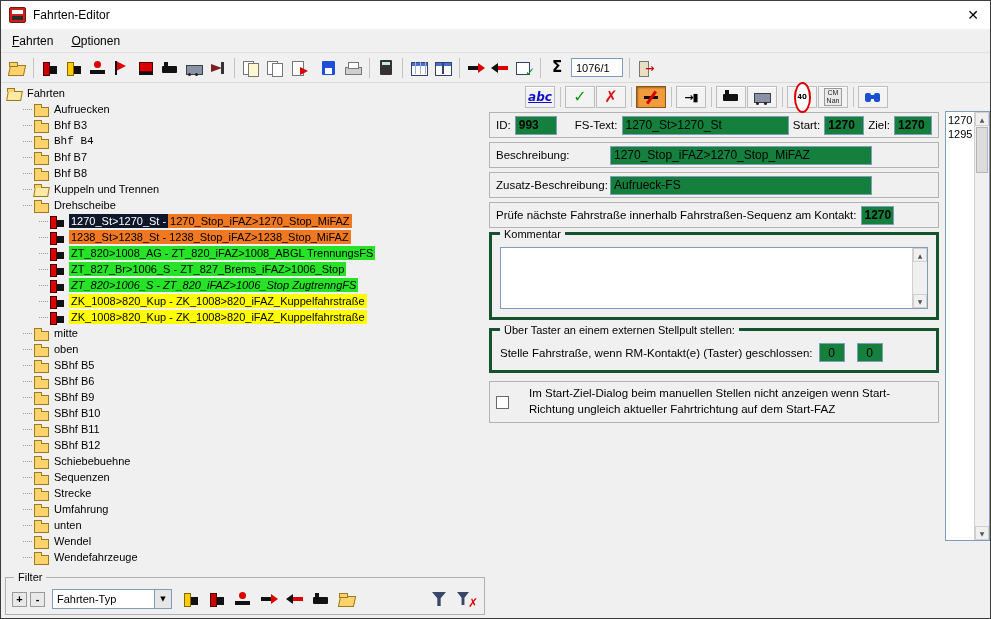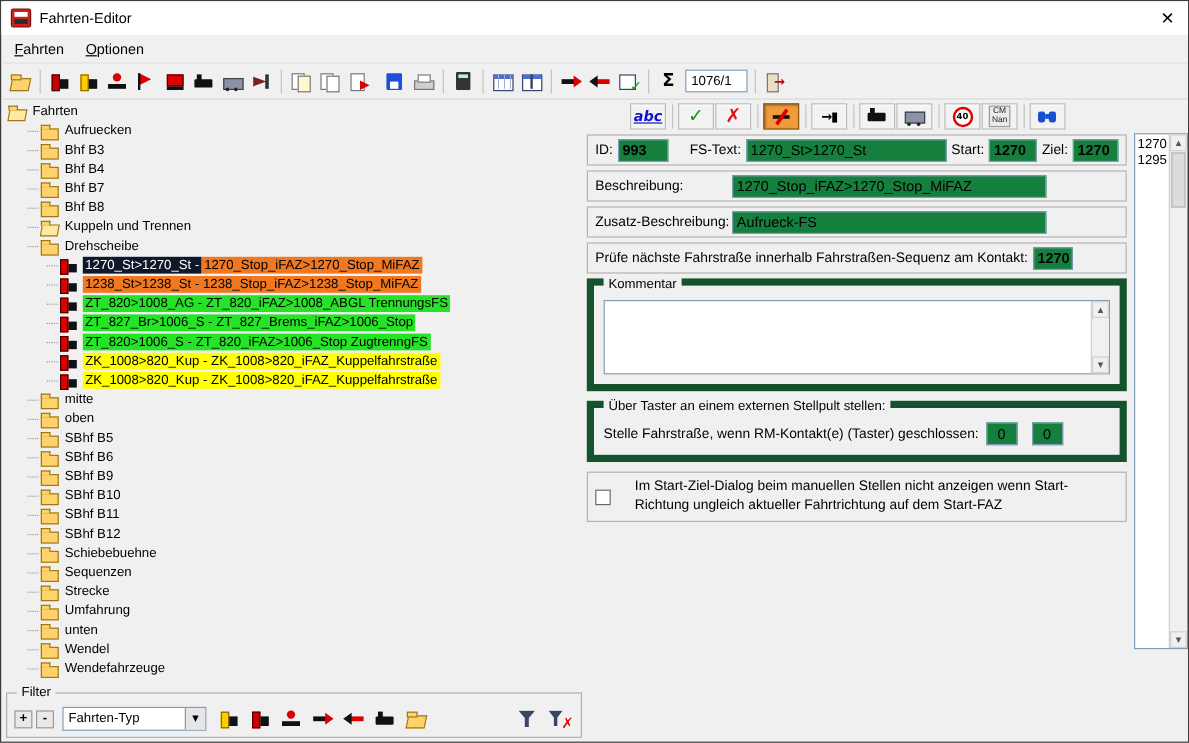--- a/index.html
+++ b/index.html
@@ -32,21 +32,21 @@
   .ed-toolbar .tb-btn { width: 30px; height: 22px; border: 1px solid #bdbdbd; background: #f3f3f3; box-shadow: inset 0 1px 0 #ffffff; margin-right: 1px; }
   .ed-toolbar .tb-btn.pressed { background: #f09b3c; border: 1px solid #8a5a12; box-shadow: inset 1px 1px 2px rgba(0,0,0,.35); }
   
   .tbi { position: relative; width: 18px; height: 16px; display: block; flex: 0 0 18px; }
   .glyph { font-family: "DejaVu Sans", sans-serif; line-height: 1; }
   .i-check { color: #0c9a0c; font-size: 16px; font-weight: bold; }
   .i-xmark { color: #dd1111; font-size: 16px; font-weight: bold; }
   .i-abc { color: #1111cc; font-size: 12px; font-weight: bold; font-style: italic; text-decoration: underline; }
   .i-sigma { font-size: 15px; font-weight: bold; }
   .i-stoparrow { font-size: 11px; font-weight: bold; letter-spacing: -1px; }
-  .i-speed40 { width: 17px; height: 17px; border-radius: 50%; border: 2px solid #d00; background: #fff; font-size: 7px; font-weight: bold; display: flex; align-items: center; justify-content: center; font-family:"DejaVu Sans",sans-serif; }
+  .i-speed40 { width: 17px; height: 31px; border-radius: 50%; border: 2px solid #d00; background: #fff; font-size: 7px; font-weight: bold; display: flex; align-items: center; justify-content: center; font-family:"DejaVu Sans",sans-serif; }
   .stack { display: flex; flex-direction: column; align-items: center; justify-content: center; font-size: 7px; line-height: 1.15; color: #222; border: 1px solid #9a9a9a; background: #eaeaea; padding: 0 2px; min-height: 17px; }
   .i-openfolder::before { content:""; position:absolute; left:1px; top:5px; width:14px; height:9px; background:#ffd26b; border:1px solid #9c7a1e; transform: skewX(-12deg); }
   .i-openfolder::after  { content:""; position:absolute; left:1px; top:2px; width:7px; height:3px; background:#ffd26b; border:1px solid #9c7a1e; }
   .i-fs1::before { content:""; position:absolute; left:2px; top:2px; width:5px; height:12px; background:#c00; border:1px solid #500; }
   .i-fs1::after  { content:""; position:absolute; left:9px; top:6px; width:7px; height:8px; background:#111; }
   .i-fs2::before { content:""; position:absolute; left:2px; top:2px; width:5px; height:12px; background:#fc0; border:1px solid #860; }
   .i-fs2::after  { content:""; position:absolute; left:9px; top:6px; width:7px; height:8px; background:#111; }
   .i-fs3::before { content:""; position:absolute; left:1px; bottom:2px; width:15px; height:4px; background:#111; }
   .i-fs3::after  { content:""; position:absolute; left:5px; top:1px; width:7px; height:7px; border-radius:50%; background:#d00; }
   .i-fs4::before { content:""; position:absolute; left:3px; top:1px; width:0; height:0; border-top:5px solid transparent; border-bottom:5px solid transparent; border-left:10px solid #d00; }
@@ -118,21 +118,21 @@
   
   .editor { position: absolute; left: 488px; top: 84px; width: 450px; }
   .ed-row { border: 1px solid #b3b3b3; display: flex; align-items: center; height: 26px; margin-bottom: 4px; padding: 0 6px; gap: 4px; }
   .lab { font-size: 11.5px; white-space: nowrap; }
   .field { background: #15803d; border: 1px solid #7f9db9; height: 19px; display: flex; align-items: center; padding: 0 3px; font-size: 12px; white-space: nowrap; overflow: hidden; }
   .bold { font-weight: bold; }
   .w42 { width: 42px; } .w40 { width: 40px; } .w38 { width: 38px; } .w56 { width: 56px; }
   .grow { flex: 1; }
   .wbesch { width: 262px; }
   .ml16 { margin-left: 14px; }
-  .grp { border: 6px solid #14532d; position: relative; margin-bottom: 8px; padding: 12px 8px 8px 8px; }
+  .grp { border: 3px solid #14532d; position: relative; margin-bottom: 8px; padding: 12px 8px 8px 8px; }
   .comment { height: 62px; background: #fff; border: 1px solid #7f9db9; position: relative; }
   .vsb { position: absolute; right: 0; top: 0; bottom: 0; width: 15px; background: #f0f0f0; border-left: 1px solid #d0d0d0; display: flex; flex-direction: column; }
   .sb-btn { height: 14px; display: flex; align-items: center; justify-content: center; font-size: 6px; color: #555; background: #f0f0f0; border: 1px solid #d0d0d0; font-family:"DejaVu Sans",sans-serif; }
   .sb-track { flex: 1; position: relative; }
   .sb-thumb { position: absolute; top: 1px; left: 1px; right: 1px; height: 46px; background: #dcdcdc; border: 1px solid #b5b5b5; }
   .comment .vsb { justify-content: space-between; }
   .taster-row { display: flex; align-items: center; gap: 6px; }
   .taster-fields { margin-left: auto; margin-right: 62px; display: flex; gap: 12px; }
   .w26 { width: 26px; justify-content: center; }
   .cbrow { height: 42px; align-items: center; gap: 20px; }
@@ -244,21 +244,21 @@
     <div class="tree-row" style="padding-left: 18px;">
       <span class="conn"></span>
       <span class="t-folder"></span>
       <span>Aufruecken</span>
     </div>
     <div class="tree-row" style="padding-left: 18px;">
       <span class="conn"></span>
       <span class="t-folder"></span>
       <span>Bhf B3</span>
     </div>
-    <div class="tree-row" style="padding-left: 18px;">
+    <div class="tree-row" style="padding-left: 18px; font-family: Liberation Mono, monospace;">
       <span class="conn"></span>
       <span class="t-folder"></span>
       <span>Bhf B4</span>
     </div>
     <div class="tree-row" style="padding-left: 18px;">
       <span class="conn"></span>
       <span class="t-folder"></span>
       <span>Bhf B7</span>
     </div>
     <div class="tree-row" style="padding-left: 18px;">
@@ -290,21 +290,21 @@
     <div class="tree-row" style="padding-left: 34px;">
       <span class="conn"></span>
       <span class="t-ride"></span>
       <span class="seg" style="background: rgb(39, 227, 39); color: rgb(0, 0, 0);">ZT_820&gt;1008_AG - ZT_820_iFAZ&gt;1008_ABGL TrennungsFS</span>
     </div>
     <div class="tree-row" style="padding-left: 34px;">
       <span class="conn"></span>
       <span class="t-ride"></span>
       <span class="seg" style="background: rgb(39, 227, 39); color: rgb(0, 0, 0);">ZT_827_Br&gt;1006_S - ZT_827_Brems_iFAZ&gt;1006_Stop</span>
     </div>
-    <div class="tree-row" style="padding-left: 34px;">
+    <div class="tree-row" style="padding-left: 34px; font-style: italic;">
       <span class="conn"></span>
       <span class="t-ride"></span>
       <span class="seg" style="background: rgb(39, 227, 39); color: rgb(0, 0, 0);">ZT_820&gt;1006_S - ZT_820_iFAZ&gt;1006_Stop ZugtrenngFS</span>
     </div>
     <div class="tree-row" style="padding-left: 34px;">
       <span class="conn"></span>
       <span class="t-ride"></span>
       <span class="seg" style="background: rgb(255, 255, 0); color: rgb(0, 0, 0);">ZK_1008&gt;820_Kup - ZK_1008&gt;820_iFAZ_Kuppelfahrstraße</span>
     </div>
     <div class="tree-row" style="padding-left: 34px;">

